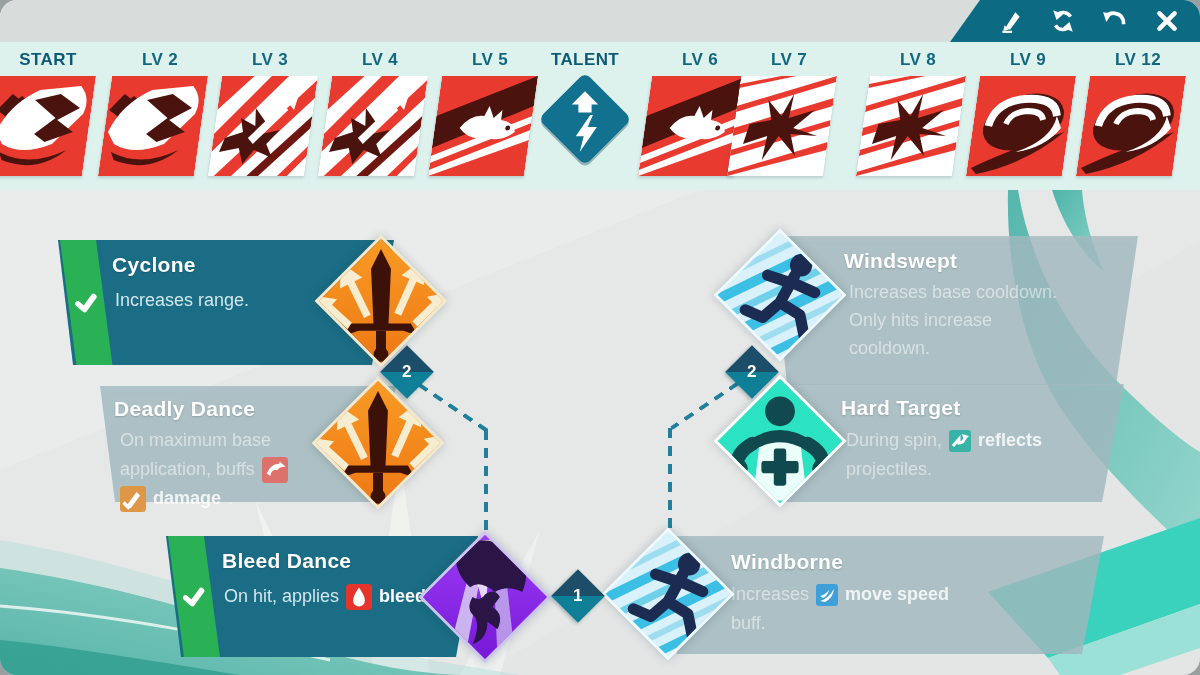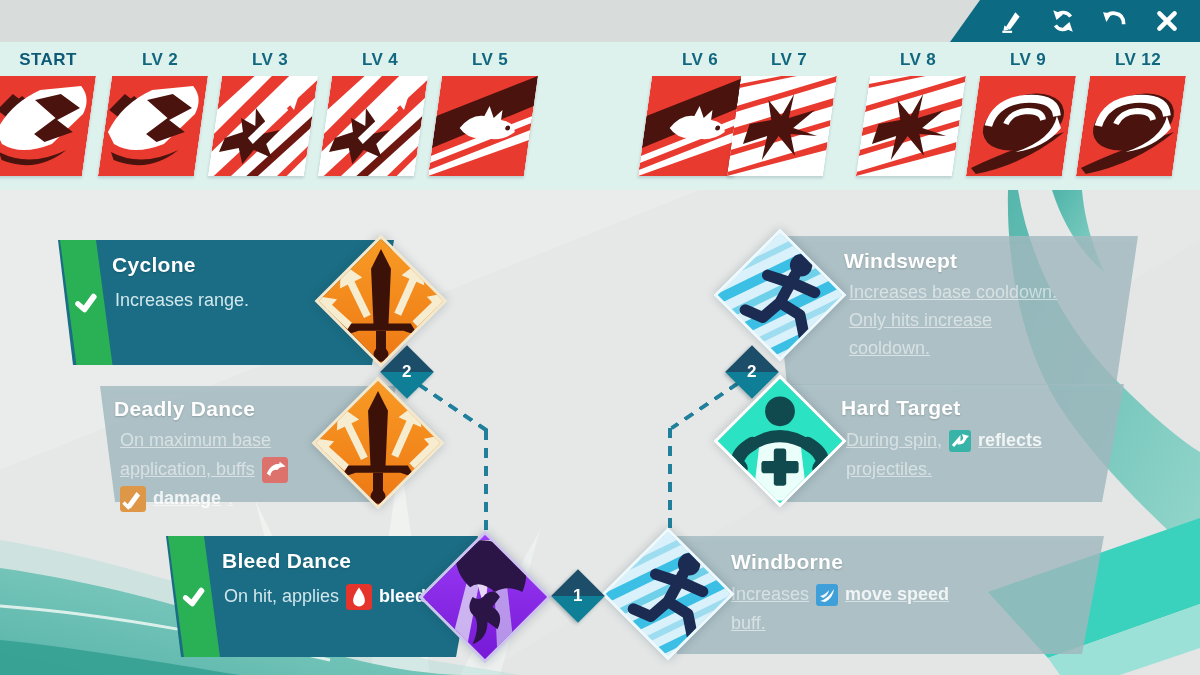--- a/index.html
+++ b/index.html
@@ -1,17 +1,17 @@
 <!DOCTYPE html>
 <html><head>
 <meta charset="utf-8">
 <style>
   html,body{margin:0;padding:0;background:#9aa0a0;}
   .screen{position:relative;width:1200px;height:675px;overflow:hidden;
-          background:#e6e8e7;font-family:"Liberation Sans",sans-serif;
+          background:#e6e8e7;font-family:"Liberation Sans",sans-serif;border-radius:17px;
           -webkit-font-smoothing:antialiased;}
   .decor{position:absolute;inset:0;z-index:1;pointer-events:none;}
 
   
   .strip-top{position:absolute;left:0;top:0;width:1200px;height:42px;background:#d8dcdb;z-index:4;}
   .toolbar{position:absolute;right:0;top:0;width:250px;height:42px;background:#0c6b83;
            clip-path:polygon(30px 0,100% 0,100% 100%,0 100%);z-index:6;
            display:flex;align-items:center;justify-content:flex-end;gap:22px;padding-right:18px;box-sizing:border-box;}
   .tbtn{width:30px;height:30px;display:flex;align-items:center;justify-content:center;cursor:pointer;}
   .tbtn svg{width:26px;height:26px;}
@@ -37,21 +37,21 @@
   .card.sel .card-bg{background:#1a6d85;}
   .card.lock .card-bg{background:rgba(163,186,193,.8);}
   .greenbar{position:absolute;left:2px;top:0;width:36px;height:100%;background:#2bb155;
             transform:skewX(7.5deg);transform-origin:0 0;z-index:2;
             display:flex;align-items:center;justify-content:center;}
   .greenbar svg{width:26px;height:26px;}
   .ttl{position:absolute;font-size:21px;font-weight:700;color:#fff;letter-spacing:.3px;z-index:2;
        text-shadow:0 1px 2px rgba(0,0,0,.18);}
   .desc{position:absolute;font-size:18px;z-index:2;}
   .sel .desc{color:#d2e7ec;}
-  .lock .desc{color:rgba(255,255,255,.52);text-decoration:underline;}
+  .lock .desc{color:rgba(255,255,255,.52);}
   .desc b{font-weight:700;text-align:center;}
   .sel .desc b{color:#fff;}
   .lock .desc b{color:rgba(255,255,255,.82);}
   .dline{display:flex;align-items:center;gap:7px;height:29px;white-space:nowrap;}
   .pline{line-height:28px;white-space:nowrap;}
   .mini{width:22px;height:22px;flex:0 0 auto;}
   .mini.big{width:26px;height:26px;}
 
   
   .node{position:absolute;width:94px;height:94px;transform:rotate(45deg);overflow:hidden;
@@ -342,20 +342,28 @@
         </div>
     </div>
     <div class="lvl" style="left:435px">
       <div class="lvl-label">LV 5</div>
       <div class="tile">
           <svg preserveAspectRatio="none">
             <use href="#i-dash"></use>
           </svg>
         </div>
     </div>
+    <div class="lvl" style="left:530px">
+      <div class="lvl-label start">TALENT</div>
+      <div class="talent-node">
+          <svg viewBox="0 0 100 100">
+            <use href="#t-bolt"></use>
+          </svg>
+        </div>
+    </div>
     <div class="lvl" style="left:645px">
       <div class="lvl-label">LV 6</div>
       <div class="tile">
           <svg preserveAspectRatio="none">
             <use href="#i-dash"></use>
           </svg>
         </div>
     </div>
     <div class="lvl" style="left:734px">
       <div class="lvl-label">LV 7</div>

